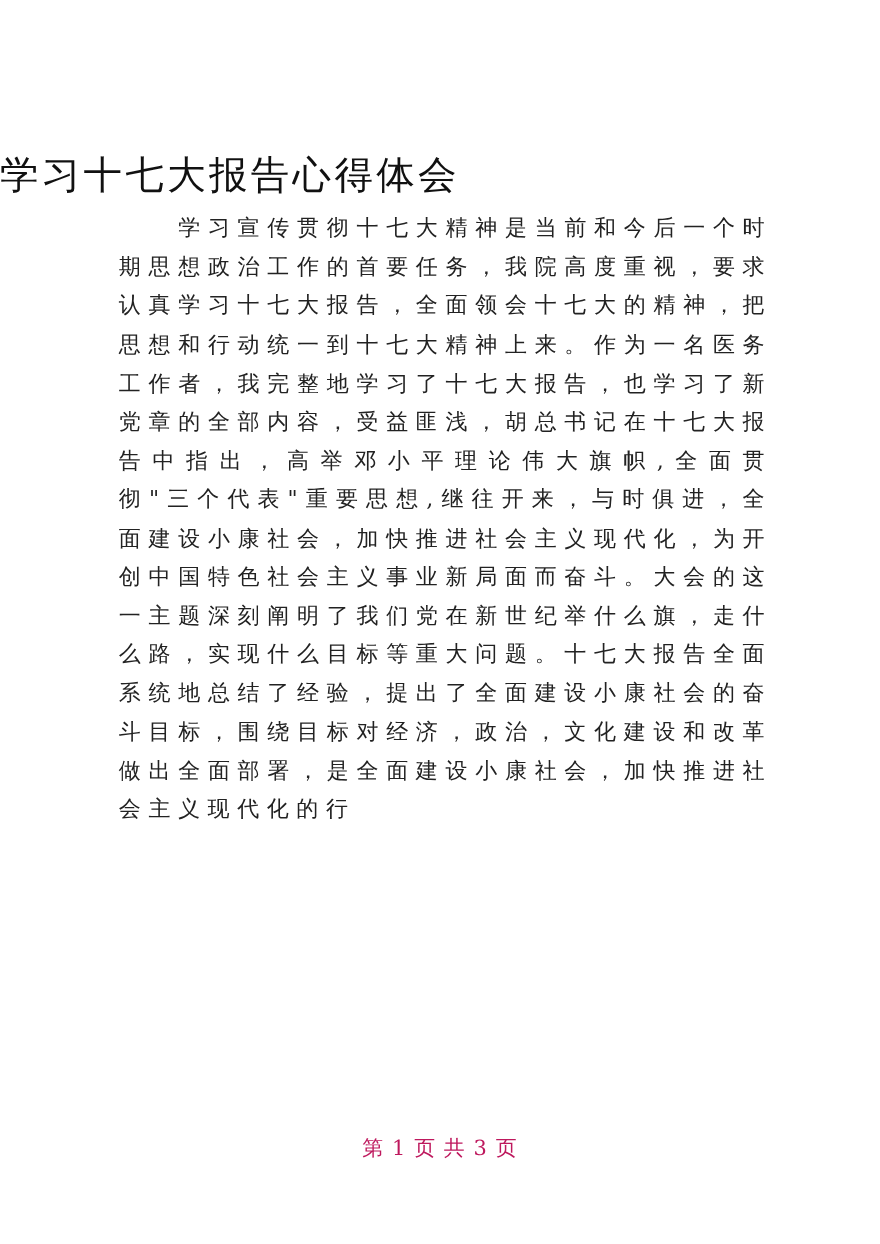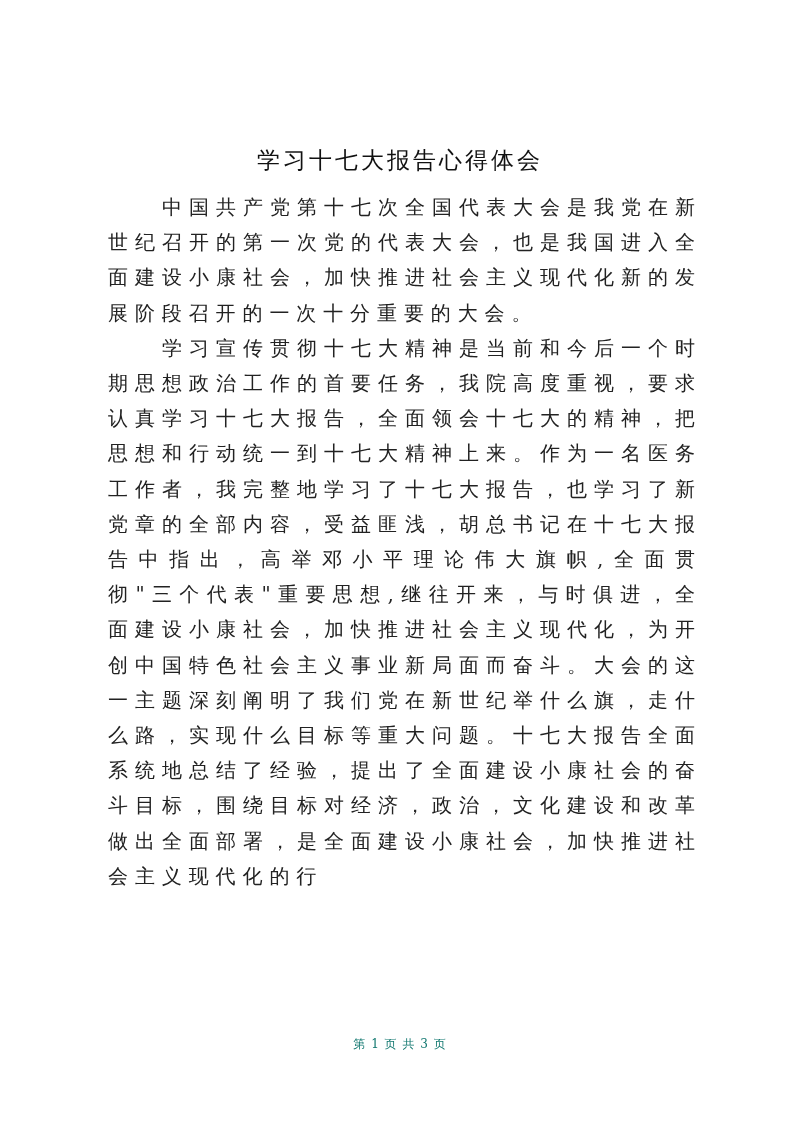--- a/index.html
+++ b/index.html
@@ -20,22 +20,22 @@
     left: 0; top: 0;
     width: 800px;
     height: 1131px;
     background: #ffffff;
   }
   .doc-title {
     position: absolute;
     left: 0;
     top: 138px;
     width: 800px;
-    text-align: center;
-    font-size: 23px;
+    text-align: left;
+    font-size: 35px;
     line-height: 44px;
     letter-spacing: 3px;
     font-weight: normal;
     color: #111111;
     font-family: "DejaVu Sans", "Liberation Sans", sans-serif;
   }
   .body-text {
     position: absolute;
     left: 108px;
     top: 190px;
@@ -51,31 +51,30 @@
     text-align: justify;
     text-align-last: left;
     word-break: break-all;
   }
   .page-footer {
     position: absolute;
     left: 0;
     top: 1034px;
     width: 800px;
     text-align: center;
-    font-size: 12px;
+    font-size: 19px;
     line-height: 20px;
-    color: #0f766e;
+    color: #be185d;
     letter-spacing: 1px;
   }
 </style>
 </head>
 <body>
 
 <div class="page">
   <div class="doc-title">学习十七大报告心得体会</div>
 
   <div class="body-text">
-    <p>中国共产党第十七次全国代表大会是我党在新世纪召开的第一次党的代表大会，也是我国进入全面建设小康社会，加快推进社会主义现代化新的发展阶段召开的一次十分重要的大会。</p>
     <p>学习宣传贯彻十七大精神是当前和今后一个时期思想政治工作的首要任务，我院高度重视，要求认真学习十七大报告，全面领会十七大的精神，把思想和行动统一到十七大精神上来。作为一名医务工作者，我完整地学习了十七大报告，也学习了新党章的全部内容，受益匪浅，胡总书记在十七大报告中指出，高举邓小平理论伟大旗帜,全面贯彻"三个代表"重要思想,继往开来，与时俱进，全面建设小康社会，加快推进社会主义现代化，为开创中国特色社会主义事业新局面而奋斗。大会的这一主题深刻阐明了我们党在新世纪举什么旗，走什么路，实现什么目标等重大问题。十七大报告全面系统地总结了经验，提出了全面建设小康社会的奋斗目标，围绕目标对经济，政治，文化建设和改革做出全面部署，是全面建设小康社会，加快推进社会主义现代化的行</p>
   </div>
 
   <div class="page-footer">第 1 页  共 3 页</div>
 </div>
 
 </body></html>

